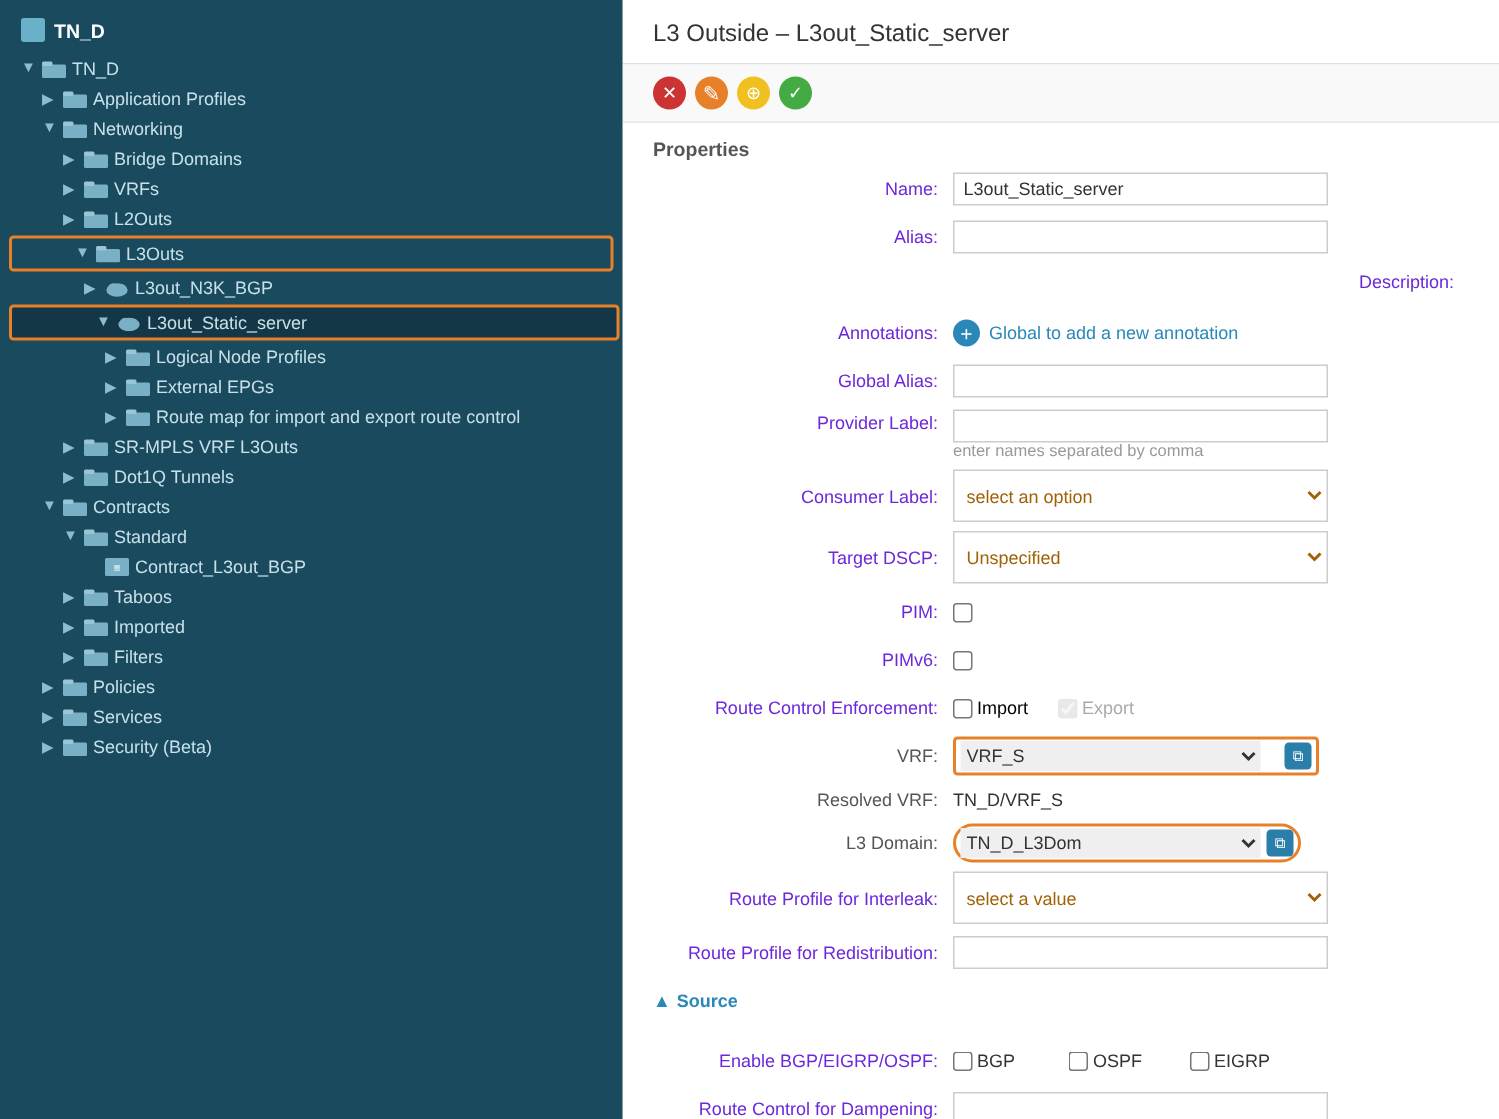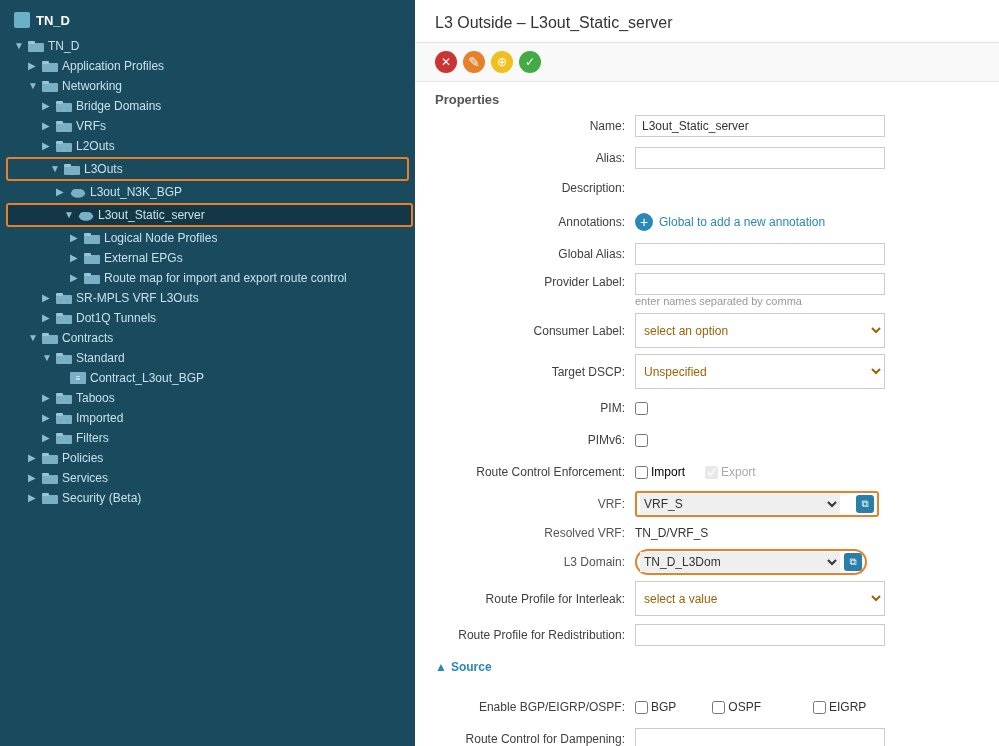--- a/index.html
+++ b/index.html
@@ -112,21 +112,21 @@
       display: flex;
       align-items: center;
       margin-bottom: 6px;
       min-height: 26px;
     }
     .form-label {
       text-align: right;
       width: 200px;
       min-width: 200px;
       padding-right: 10px;
-      color: #404040;
+      color: #6d28d9;
       font-size: 12px;
     }
     .form-control {
       flex: 1;
       max-width: 250px;
     }
     .form-input {
       width: 100%;
       height: 22px;
       border: 1px solid #ccc;
@@ -528,21 +528,21 @@
       </div>
     </div>
 
     <div class="form-row">
       <div class="form-label">Alias:</div>
       <div class="form-control">
         <input class="form-input" type="text" style="">
       </div>
     </div>
 
-    <div class="form-row" style="align-items:flex-start;">
+    <div class="form-row" style="align-items:flex-start;justify-content:flex-end;">
       <div class="form-label" style="padding-top:4px;">Description:</div>
     </div>
 
     <div class="form-row">
       <div class="form-label">Annotations:</div>
       <div class="form-control annotation-row">
         <button class="add-annotation">+</button>
         <span class="annotation-text">Global to add a new annotation</span>
       </div>
     </div>
@@ -664,21 +664,21 @@
       <div class="form-label">Enable BGP/EIGRP/OSPF:</div>
       <div class="form-control bgp-row">
         <label class="bgp-item">
           <input type="checkbox" style="">
           <span>BGP</span>
         </label>
         <label class="bgp-item" style="margin-left:20px;align-items:center;">
           <input type="checkbox" style="">
           <span>OSPF</span>
         </label>
-        <label class="bgp-item" style="margin-left:36px;">
+        <label class="bgp-item" style="margin-left:16px;">
           <input type="checkbox" style="">
           <span>EIGRP</span>
         </label>
       </div>
     </div>
 
     <div class="form-row">
       <div class="form-label">Route Control for Dampening:</div>
       <div class="form-control">
         <input class="form-input" type="text" style="">

